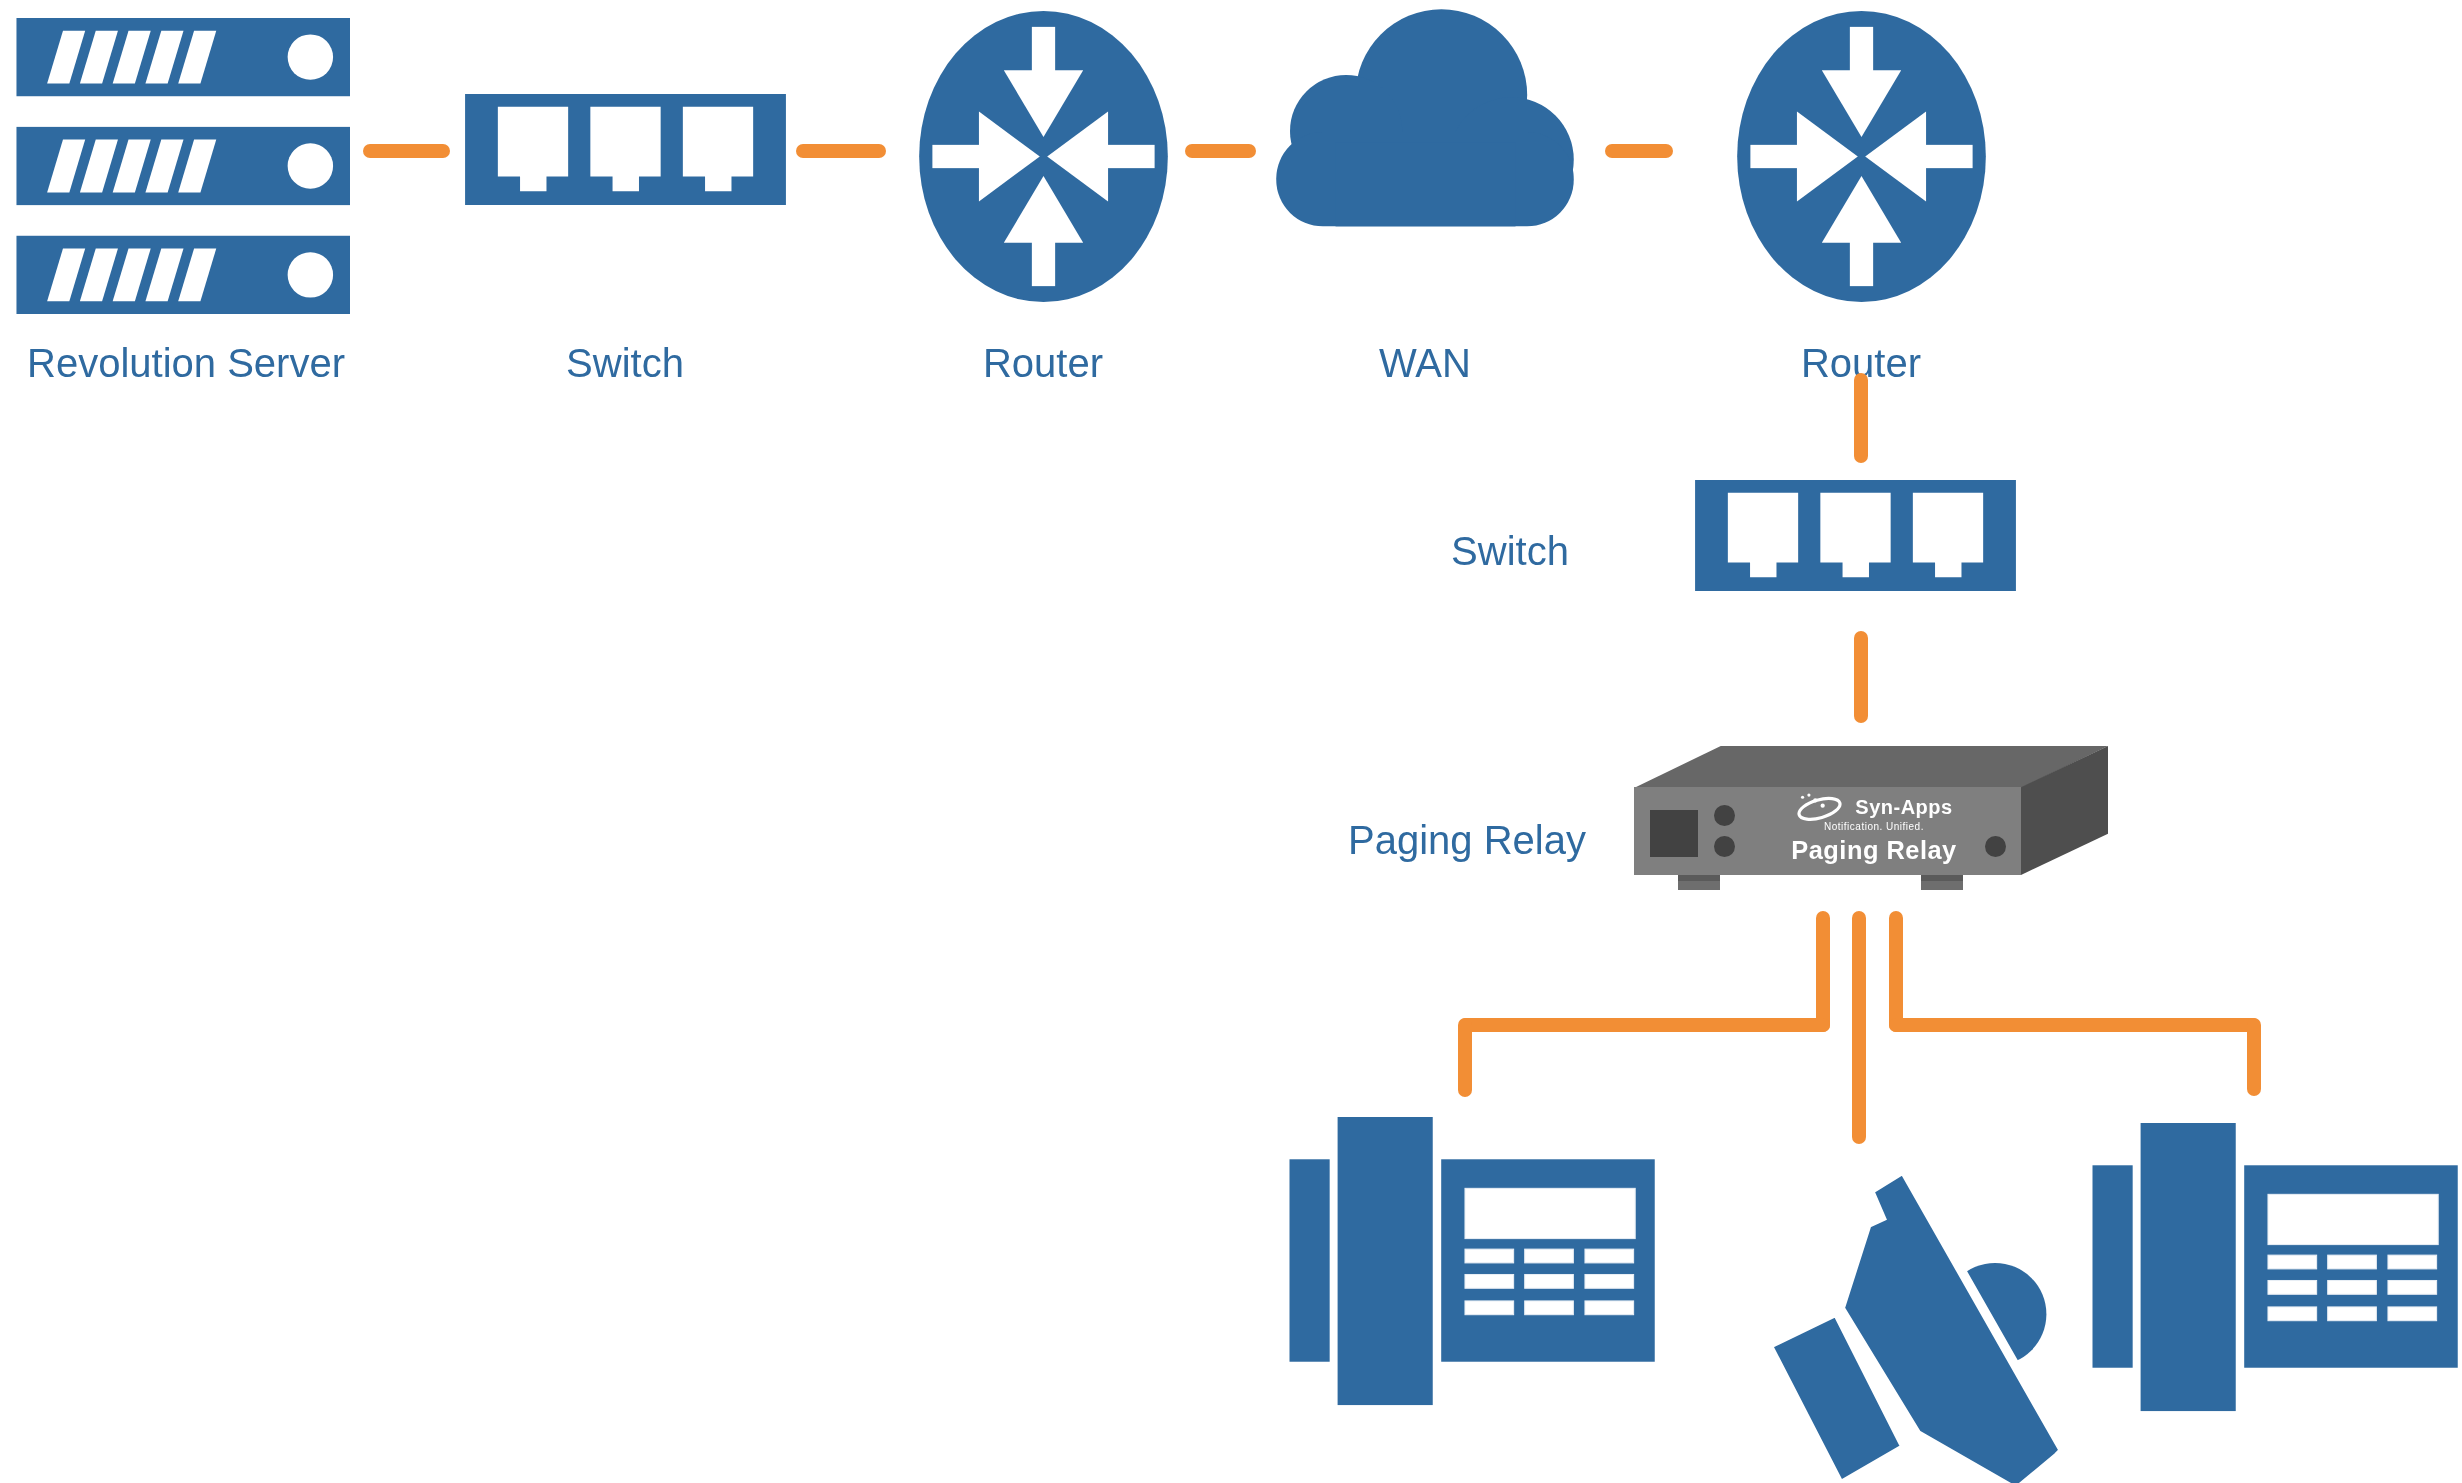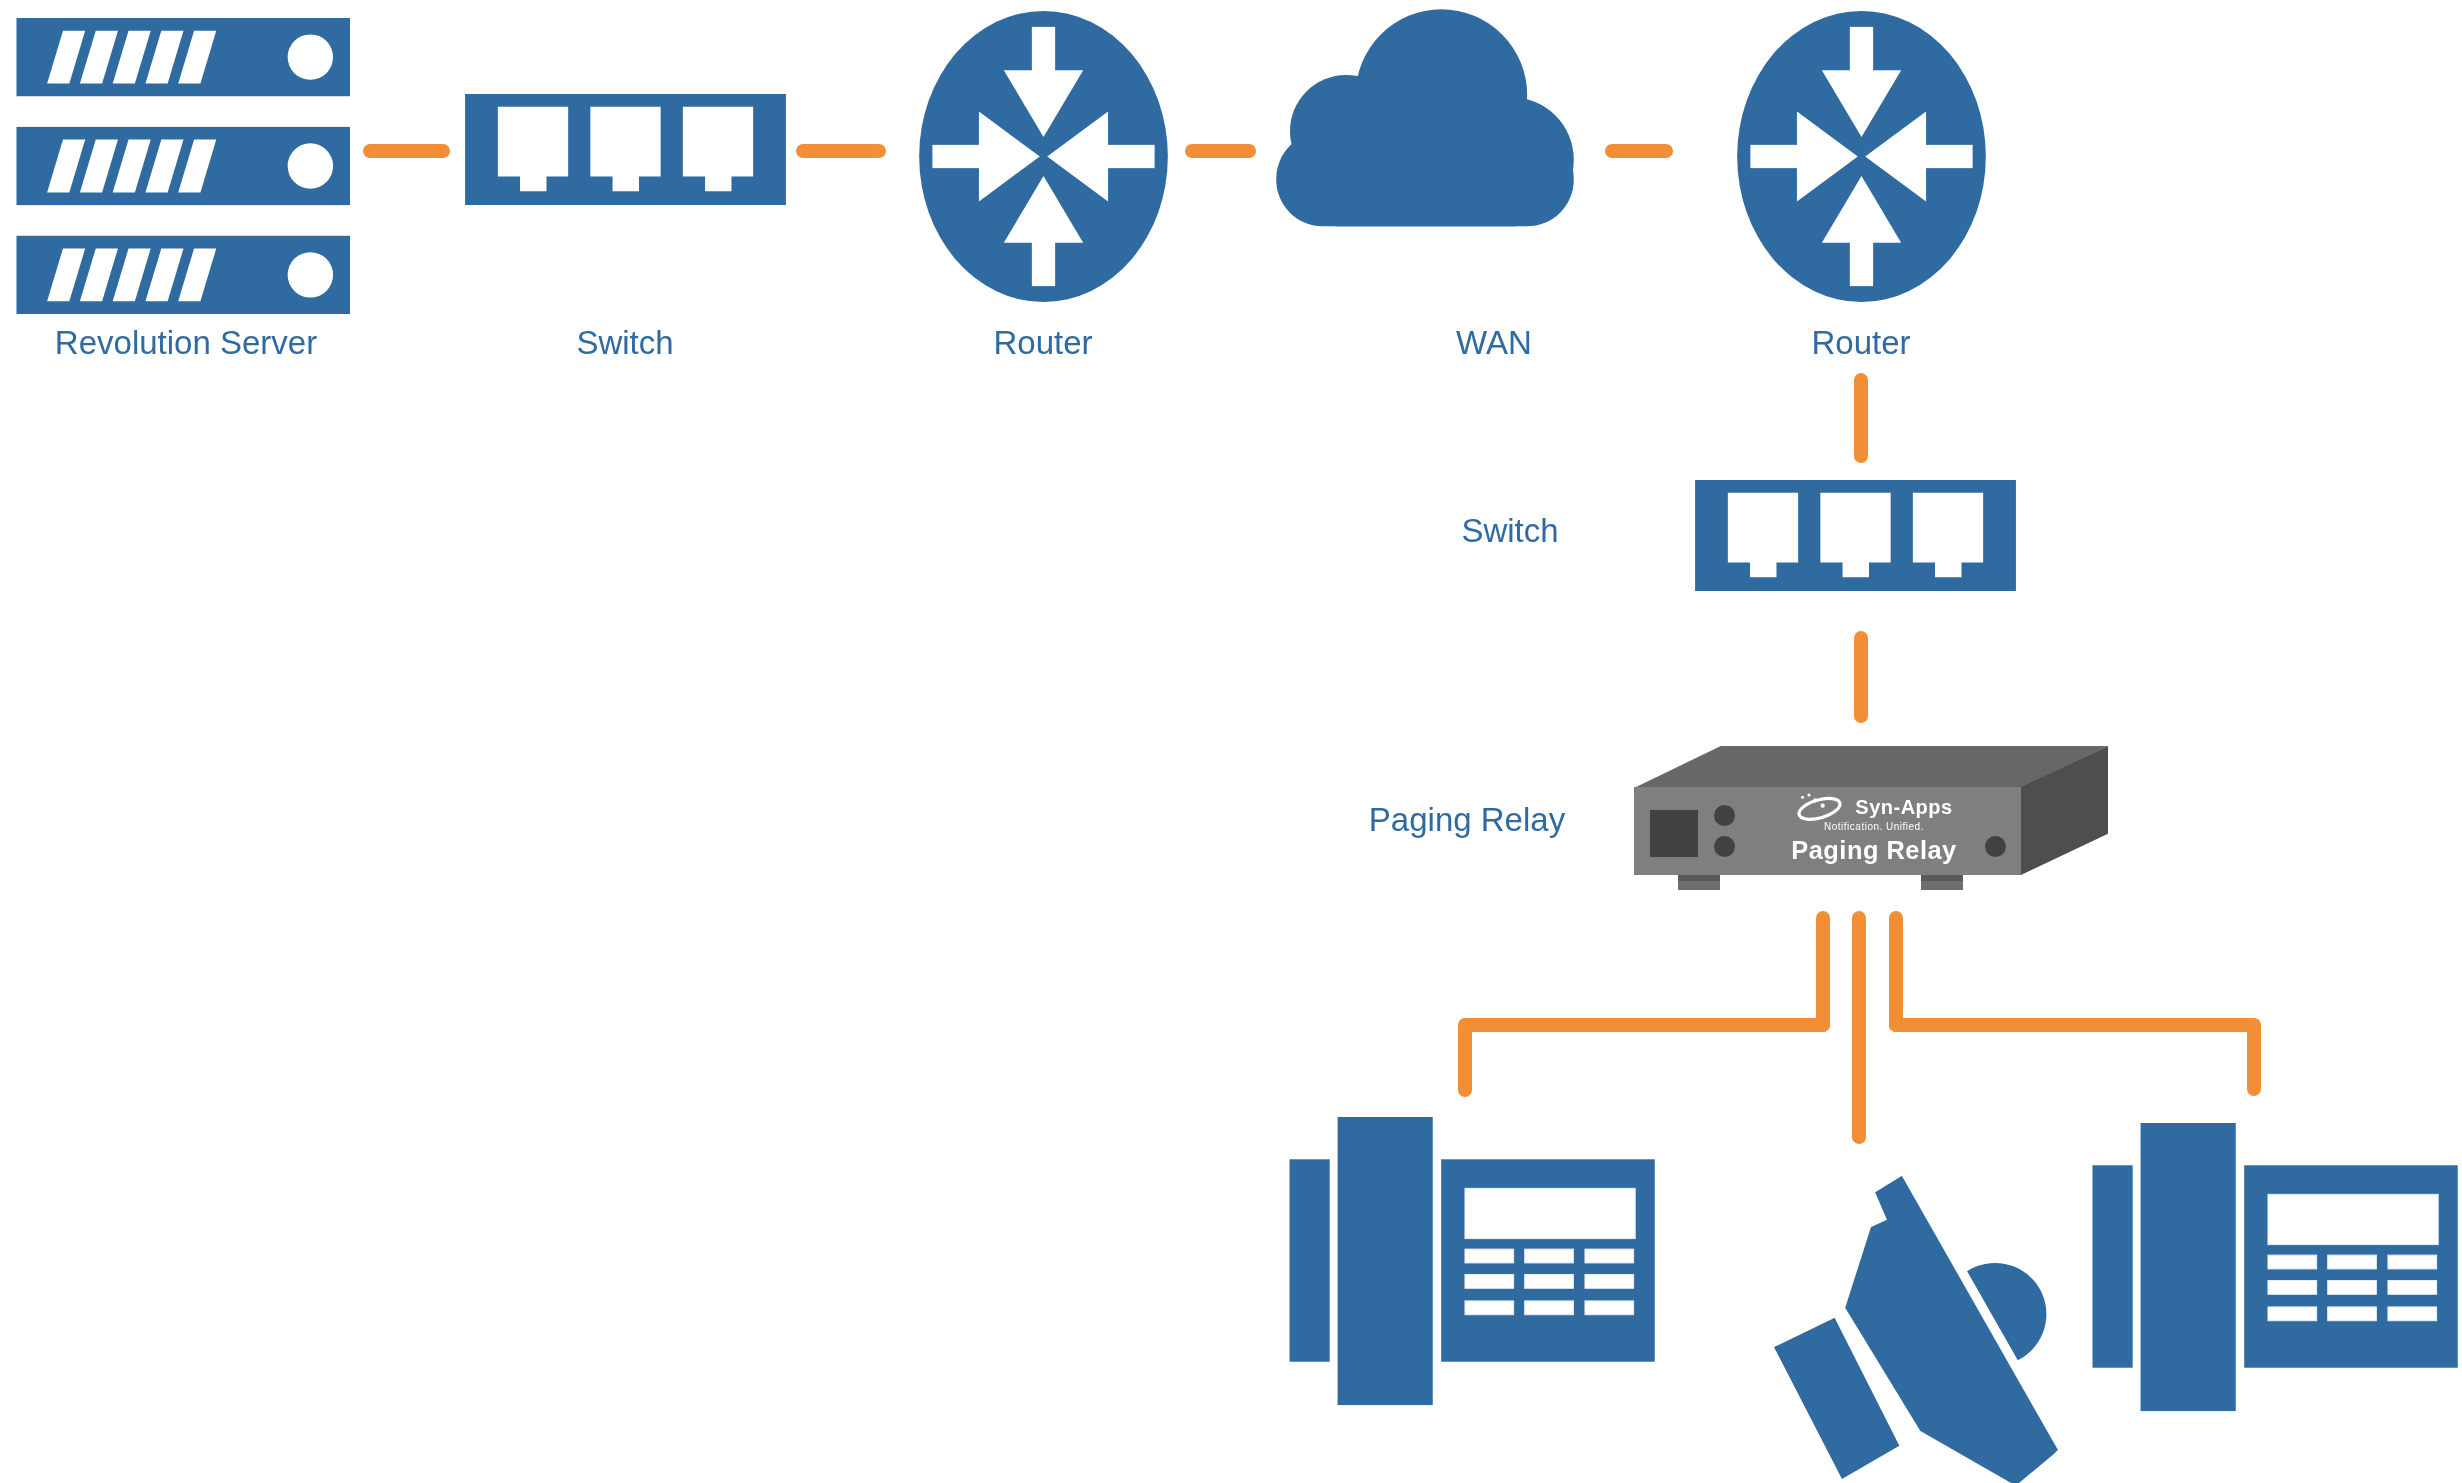--- a/index.html
+++ b/index.html
@@ -26,25 +26,26 @@
   .conn{
     position:absolute;
     background:var(--link-orange,#f28e35);
     border-radius:7.4px;
   }
   
   .lbl{
     position:absolute;
     transform:translateX(-50%);
     color:var(--node-blue,#2f6aa0);
-    font-size:33px;
+    font-size:40px;
     font-weight:400;
     letter-spacing:0px;
     white-space:nowrap;
     line-height:1.05;
+    margin-top:16px;
   }
   
   .b{fill:var(--node-blue,#2f6aa0);}
   .w{fill:#ffffff;}
   .wk{fill:#ffffff;stroke:#e8eef5;stroke-width:2;}
   .halo{fill:var(--node-blue,#2f6aa0);stroke:#ffffff;stroke-width:18;}
   
   .relay-front{position:absolute;left:1634px;top:787px;width:387px;height:88px;background:var(--relay-front,#7f7f7f);}
   .relay-topface{position:absolute;left:1634px;top:746px;width:474px;height:42px;background:var(--relay-top,#676767);
     clip-path:polygon(0% 100%,18.3% 0%,100% 0%,81.7% 100%);}
@@ -145,21 +146,21 @@
       <rect class="w" x="25" y="253" width="90" height="44"></rect>
       <polygon class="w" points="113,190 113,360 228,275"></polygon>
       <rect class="w" x="355" y="253" width="90" height="44"></rect>
       <polygon class="w" points="357,190 357,360 242,275"></polygon>
     </g>
   </svg>
 
   <div class="lbl" style="left:186px;top:326px">Revolution Server</div>
   <div class="lbl" style="left:625px;top:326px">Switch</div>
   <div class="lbl" style="left:1043px;top:326px">Router</div>
-  <div class="lbl" style="left:1494px;top:326px">WAN</div>
+  <div class="lbl" style="left:1425px;top:326px">WAN</div>
   <div class="lbl" style="left:1861px;top:326px">Router</div>
 
   <div class="conn" style="left:1854px;top:373px;width:13.8px;height:90px"></div>
 
   <svg class="abs" style="left:1695px;top:480px" width="321" height="111" viewBox="0 0 607 210">
     <rect class="b" x="0" y="0" width="607" height="210"></rect>
     <path class="w" d="M62,24 h133 v132 h-41 v28 h-50 v-28 h-42 z"></path>
     <path class="w" d="M237,24 h133 v132 h-41 v28 h-50 v-28 h-42 z"></path>
     <path class="w" d="M412,24 h133 v132 h-41 v28 h-50 v-28 h-42 z"></path>
   </svg>

